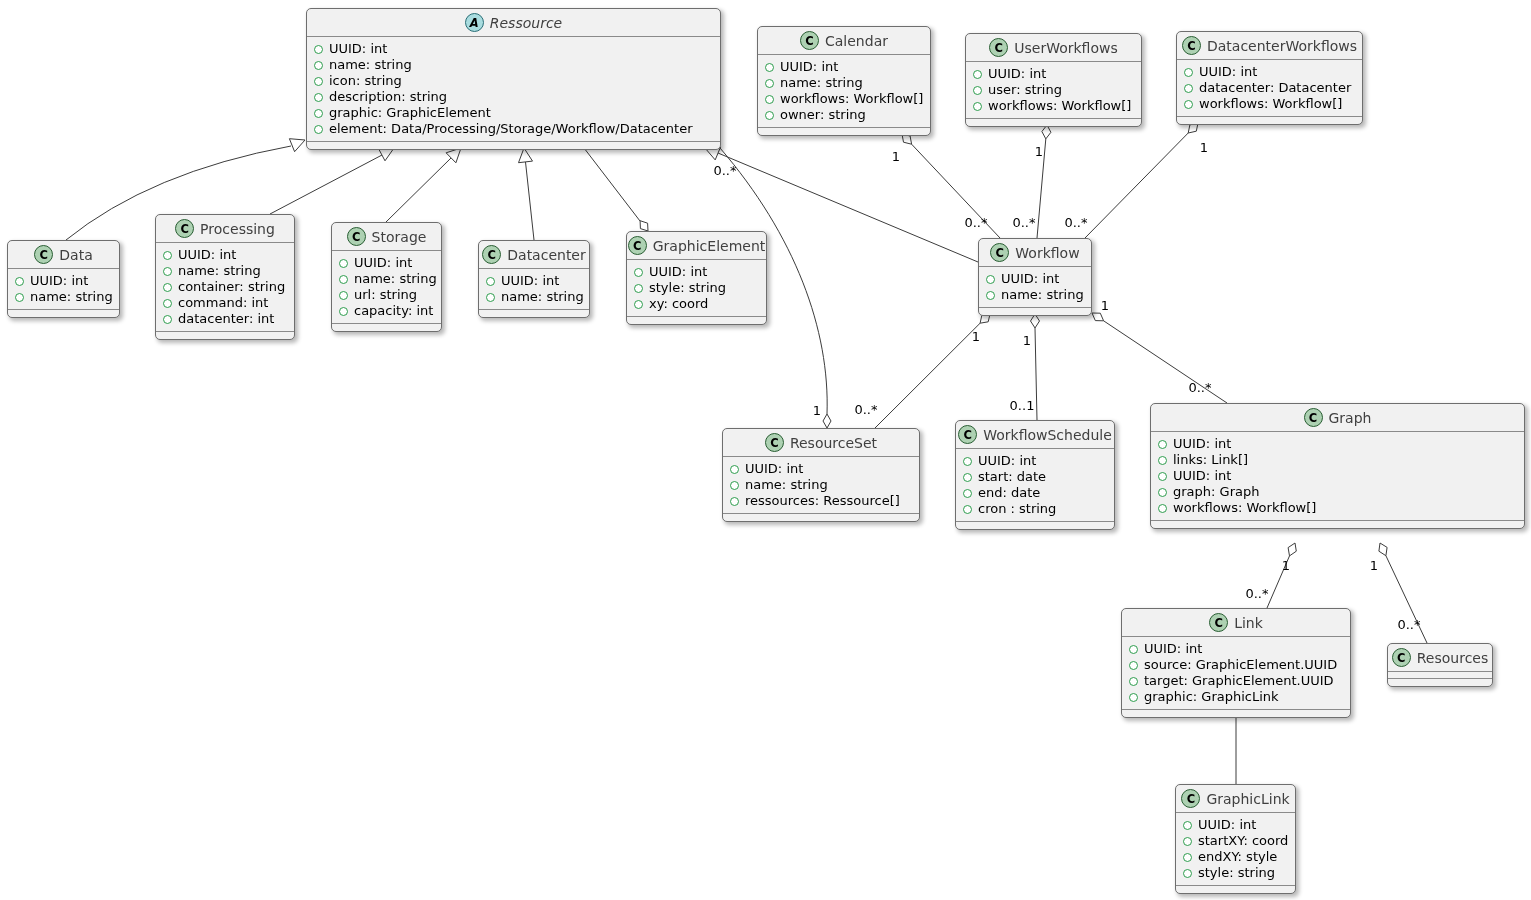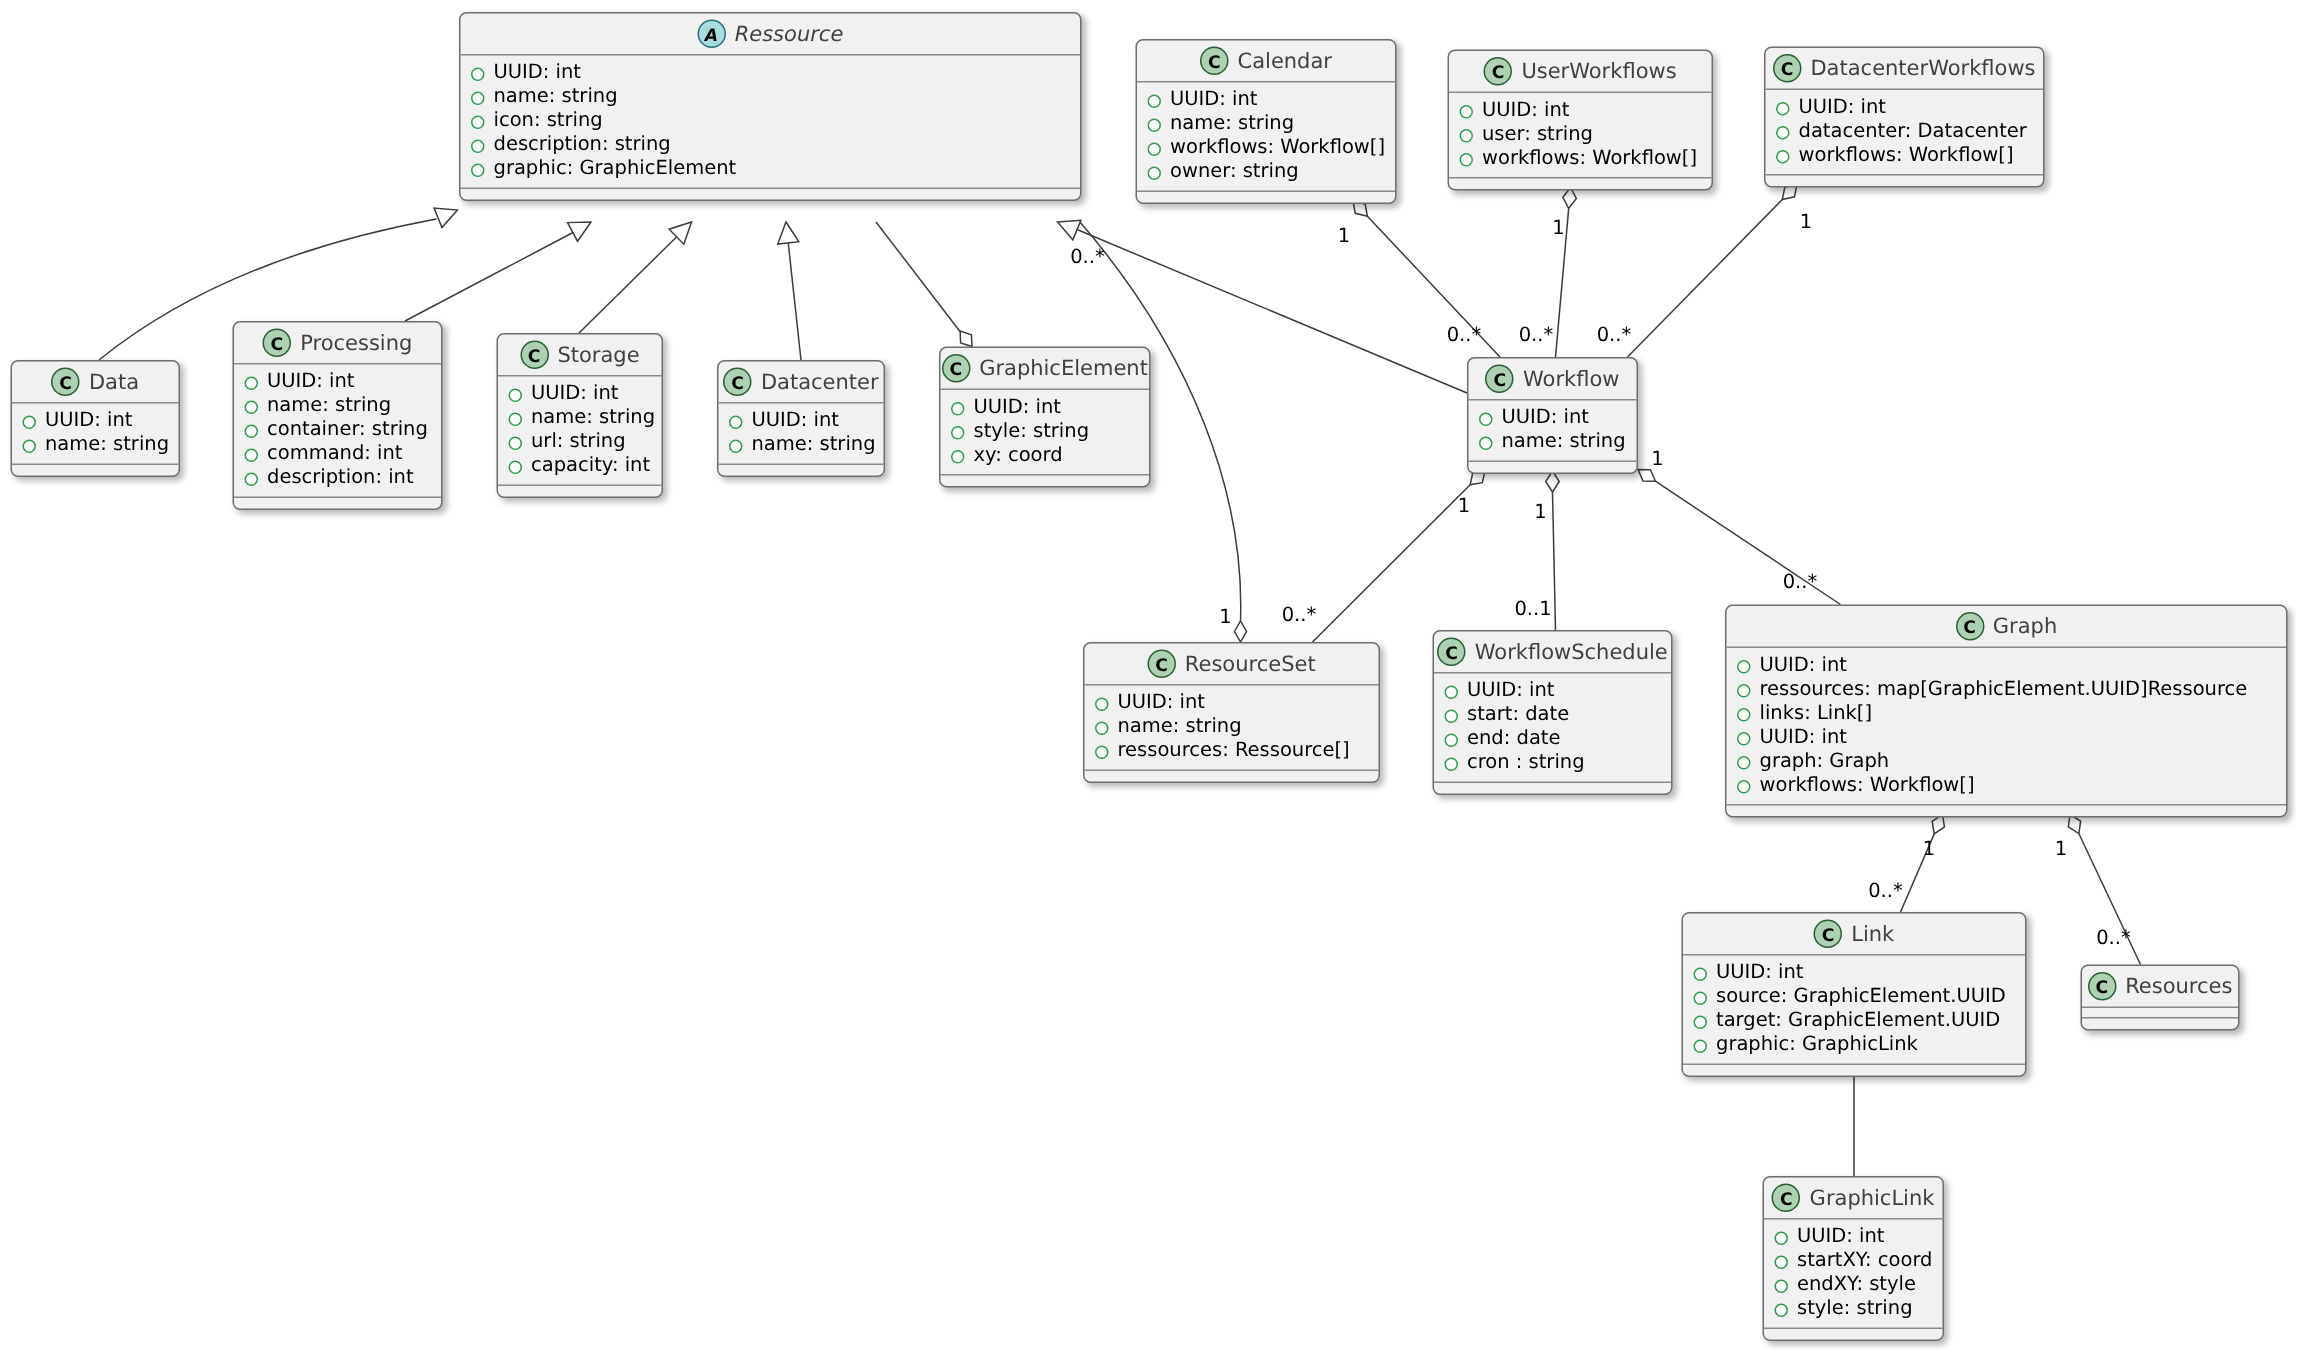--- a/index.html
+++ b/index.html
@@ -103,20 +103,24 @@
             <span class="atxt">icon: string</span>
           </div>
           <div class="arow">
             <span class="bullet"></span>
             <span class="atxt">description: string</span>
           </div>
           <div class="arow">
             <span class="bullet"></span>
             <span class="atxt">graphic: GraphicElement</span>
           </div>
+          <div class="arow">
+            <span class="bullet"></span>
+            <span class="atxt">element: Data/Processing/Storage/Workflow/Datacenter</span>
+          </div>
         </div>
         <div class="ftr"></div>
       </div>
       <div class="uml-class" style="left: 757px; top: 26px; width: 174px;">
         <div class="hdr">
           <span class="cicon cls">C</span>
           <span class="title">Calendar</span>
         </div>
         <div class="attrs">
           <div class="arow">
@@ -214,21 +218,21 @@
           <div class="arow">
             <span class="bullet"></span>
             <span class="atxt">container: string</span>
           </div>
           <div class="arow">
             <span class="bullet"></span>
             <span class="atxt">command: int</span>
           </div>
           <div class="arow">
             <span class="bullet"></span>
-            <span class="atxt">description: int</span>
+            <span class="atxt">datacenter: int</span>
           </div>
         </div>
         <div class="ftr"></div>
       </div>
       <div class="uml-class" style="left: 331px; top: 222px; width: 111px;">
         <div class="hdr">
           <span class="cicon cls">C</span>
           <span class="title">Storage</span>
         </div>
         <div class="attrs">
@@ -354,24 +358,20 @@
       </div>
       <div class="uml-class" style="left: 1150px; top: 403px; width: 375px;">
         <div class="hdr">
           <span class="cicon cls">C</span>
           <span class="title">Graph</span>
         </div>
         <div class="attrs">
           <div class="arow">
             <span class="bullet"></span>
             <span class="atxt">UUID: int</span>
-          </div>
-          <div class="arow">
-            <span class="bullet"></span>
-            <span class="atxt">ressources: map[GraphicElement.UUID]Ressource</span>
           </div>
           <div class="arow">
             <span class="bullet"></span>
             <span class="atxt">links: Link[]</span>
           </div>
           <div class="arow">
             <span class="bullet"></span>
             <span class="atxt">UUID: int</span>
           </div>
           <div class="arow">

